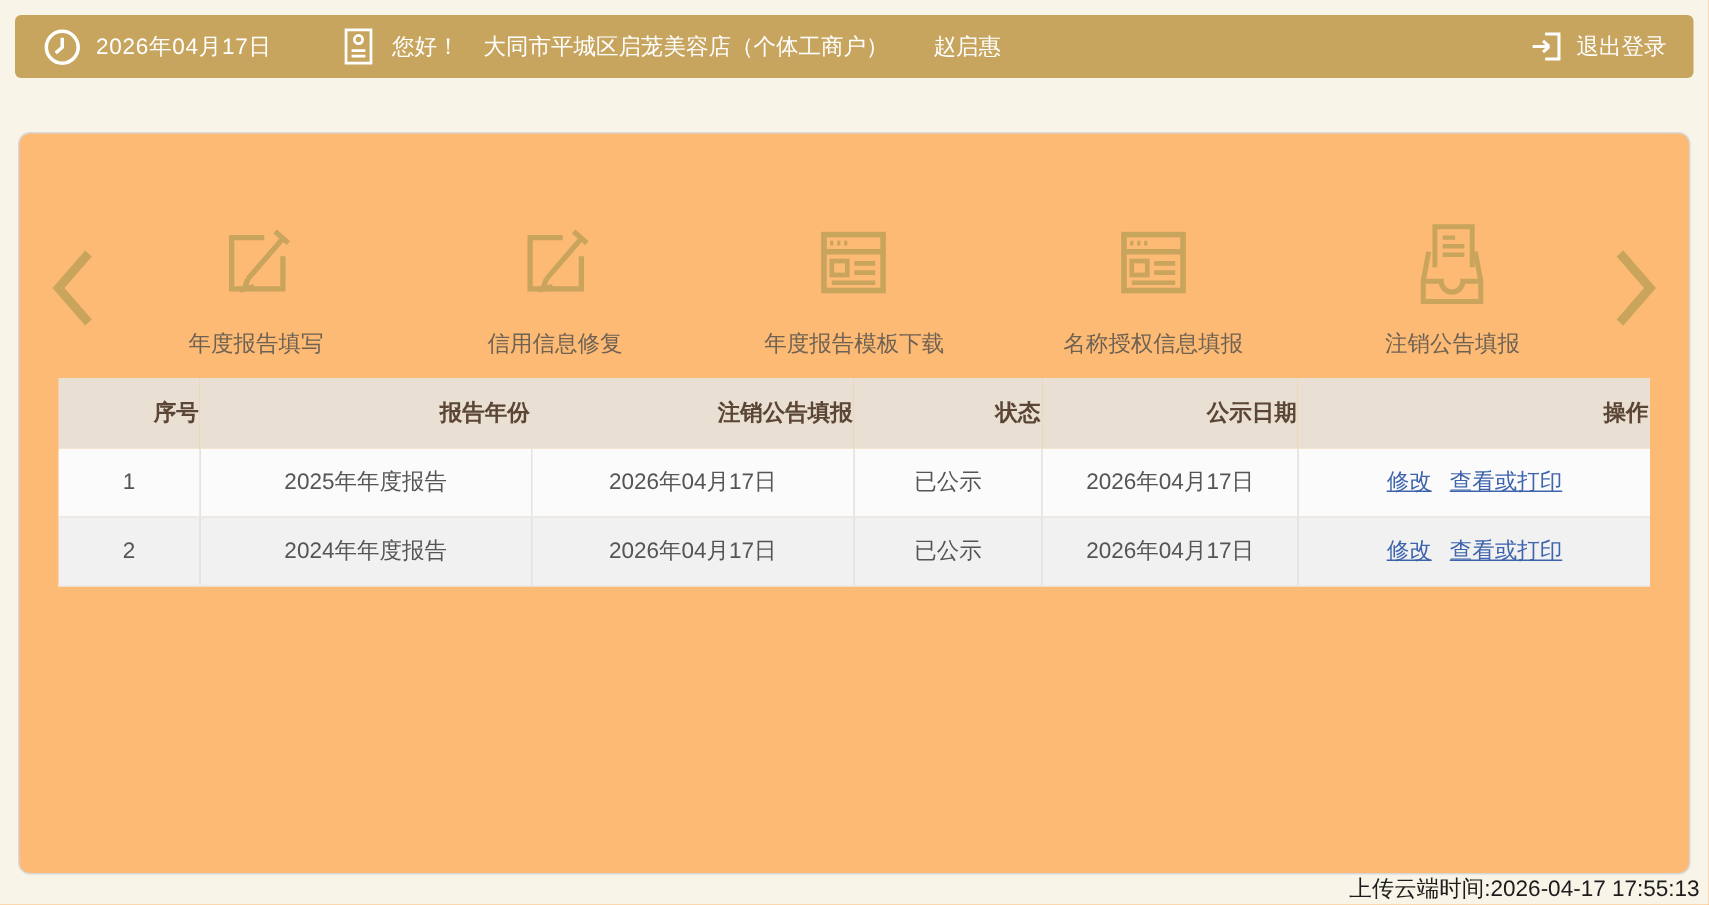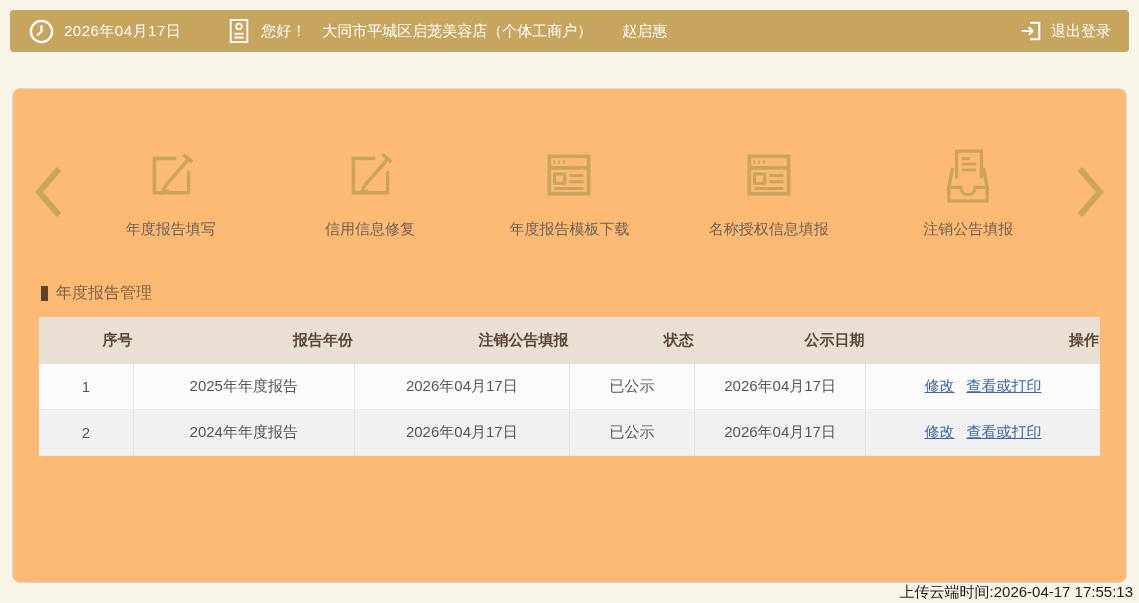--- a/index.html
+++ b/index.html
@@ -180,24 +180,20 @@
 
     </div>
 
     <button class="arrow-btn">
       <svg width="34" height="58" viewBox="0 0 34 58" fill="none" stroke="currentColor" stroke-width="6">
         <path d="M6 6 L26 29 L6 52"></path>
       </svg>
     </button>
   </div>
 
-  <div class="section-title">
-    <span class="section-marker"></span>
-    <span>年度报告管理</span>
-  </div>
 
   <table class="report-table">
     <colgroup>
       <col style="width:8.9%">
         <col style="width:20.8%">
         <col style="width:20.3%">
       <col style="width:11.8%">
         <col style="width:16.1%">
         <col style="width:22.1%">
     </colgroup>

